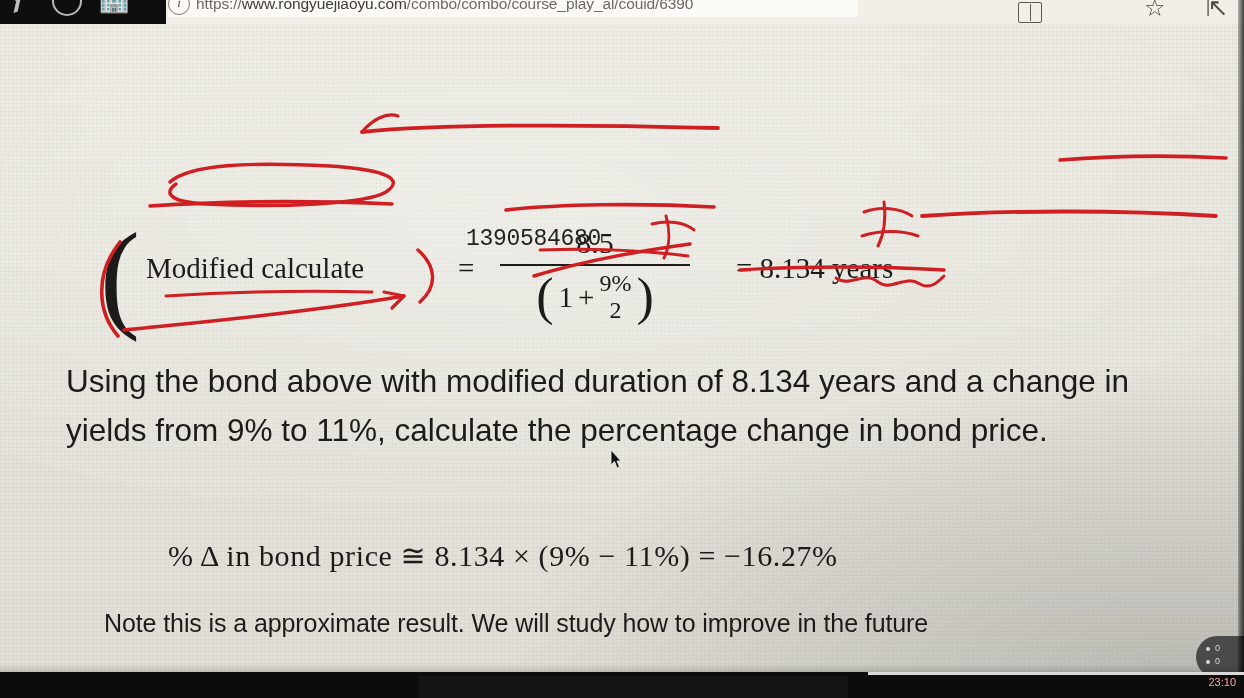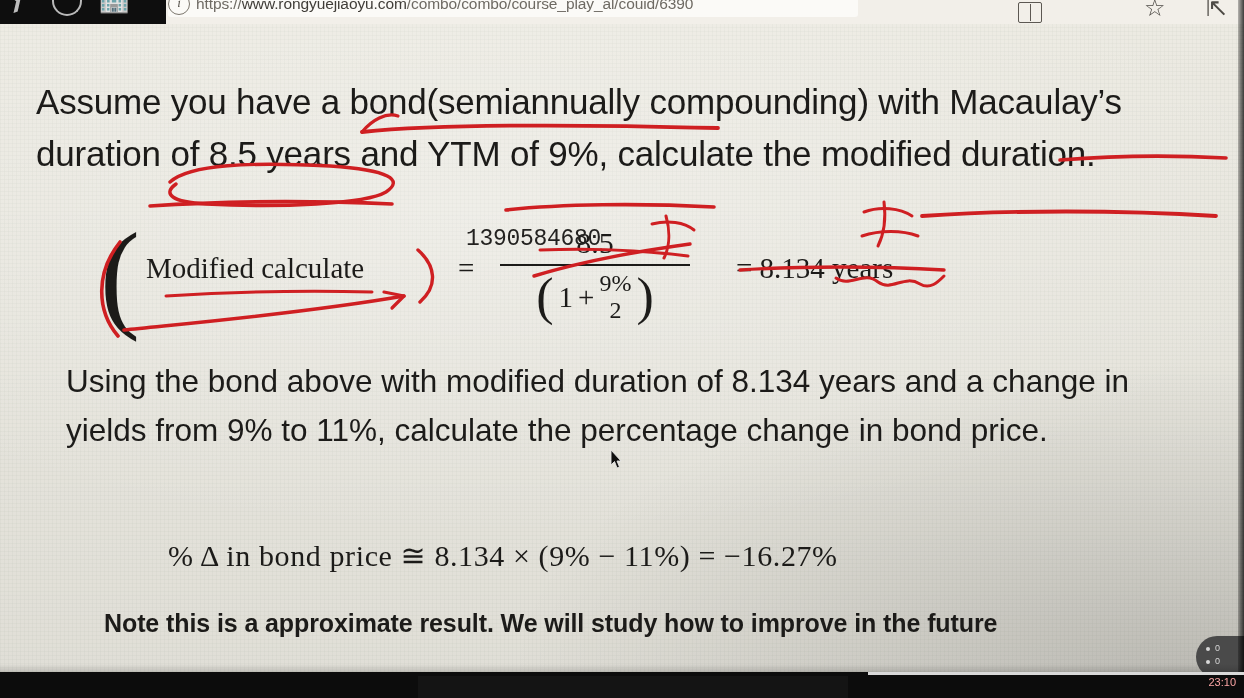--- a/index.html
+++ b/index.html
@@ -230,21 +230,21 @@
     font-size: 30px;
     letter-spacing: 0.6px;
     white-space: nowrap;
     margin-top: 9px;
   }
 
   
   #note {
     left: 104px; top: 585px;
     font-size: 25px;
-    font-weight: bold;
+    font-weight: normal;
     letter-spacing: -0.1px;
   }
 
   
   #ink { position: absolute; left: 0; top: 0; width: 1244px; height: 648px; z-index: 5; pointer-events: none; }
 
   
   #overlay-num {
     position: absolute;
     left: 466px; top: 202px;
@@ -368,21 +368,20 @@
       </div>
     </div>
 
     <div id="reader-icon"></div>
     <span id="star-icon">☆</span>
     <span id="collections-icon">⇱</span>
   </div>
 
   <div id="page">
 
-    <div class="slide-text" id="q1">Assume you have a bond(semiannually compounding) with Macaulay’s duration of 8.5 years and YTM of 9%, calculate the modified duration.</div>
 
     <div class="slide-text" id="eq1">
       <span class="bigparen">(</span>
       <span class="lbl">Modified  calculate</span>
       <span class="eqsign">=</span>
       <div class="frac">
         <div class="num">8.5</div>
         <div class="bar"></div>
         <div class="den">
           <span class="paren">(</span>

